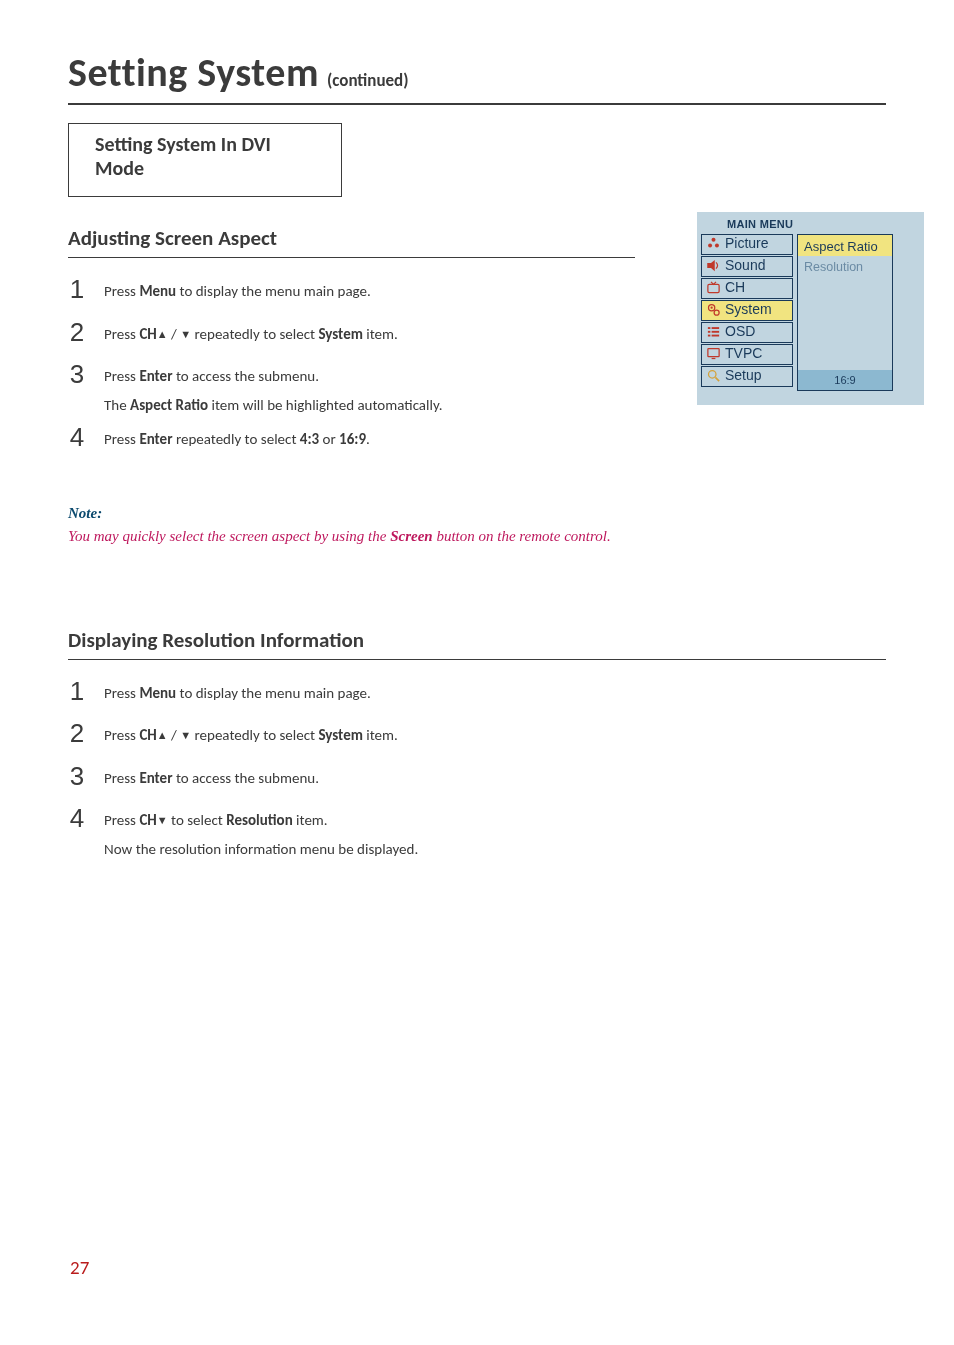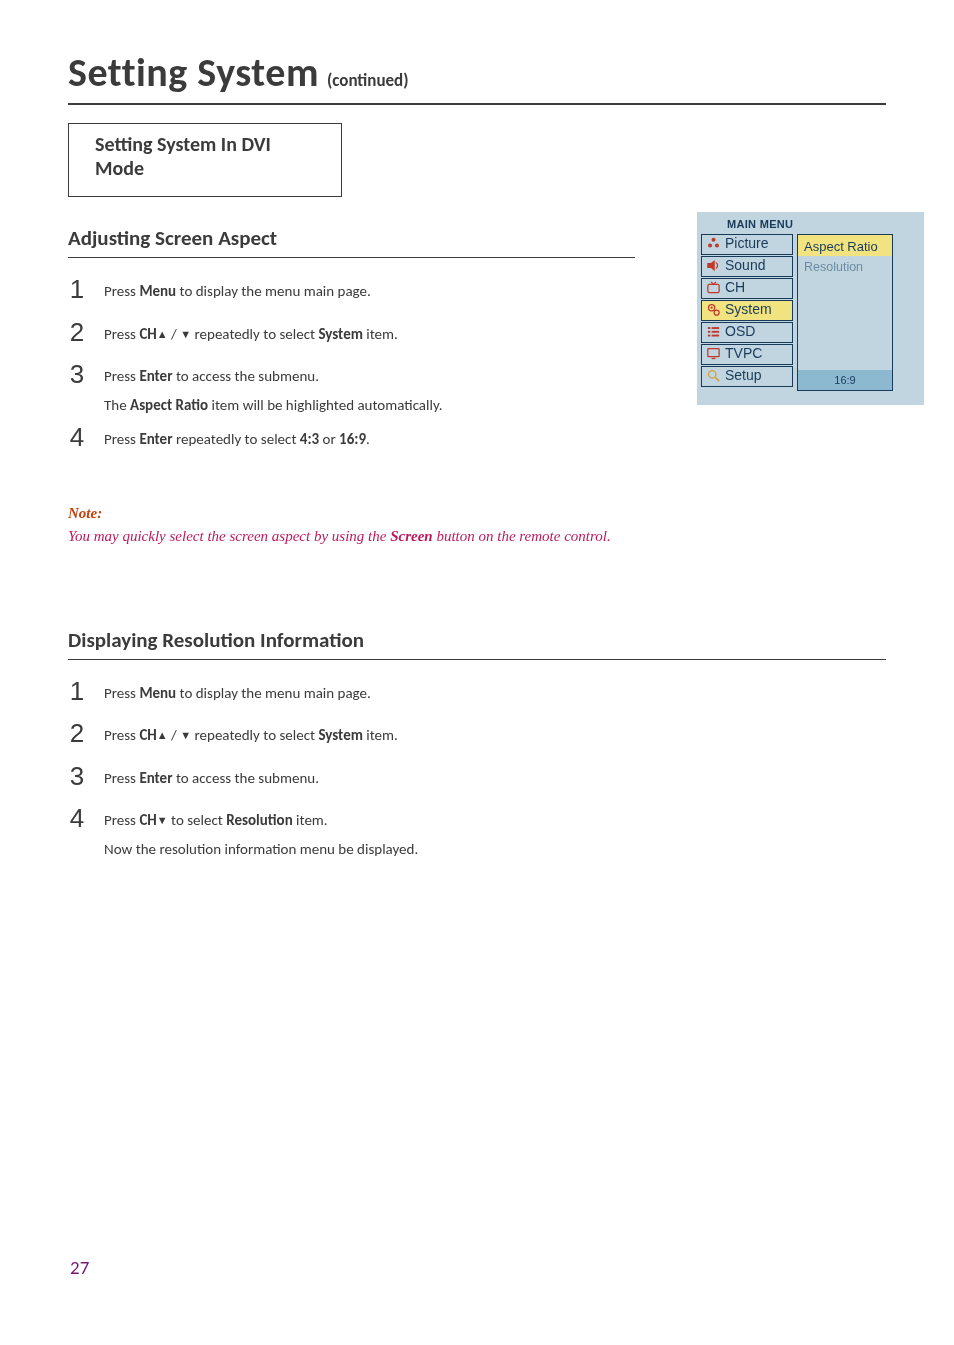--- a/index.html
+++ b/index.html
@@ -95,39 +95,39 @@
   .arrow, .arrowdn { font-size: 11px; position: relative; top: -1px;}
   .note-block {
     margin-top: 54px;
   }
   .note-label {
     font-style: italic;
     font-weight: 700;
     font-size: 15px;
     font-family: Georgia, "Times New Roman", serif;
     margin-bottom: 6px;
-    color:#c2410c;
+    color:#0c4a6e;
     margin-top:16px;
   }
   .note-text {
     font-style: italic;
     font-size: 15px;
     font-family: Georgia, "Times New Roman", serif;
     color:#be185d;
   }
   .note-text b { font-weight: 700; }
   .second-section {
     margin-top: 82px;
   }
   .page-number {
     position: absolute;
     bottom: 66px;
     left: 70px;
     font-size: 19px;
-    color: #701a75;
+    color: #b91c1c;
   }
 
   
   .osd {
     position: absolute;
     top: 212px;
     right: 30px;
     width: 227px;
     height: 193px;
     background: #c1d5e0;

